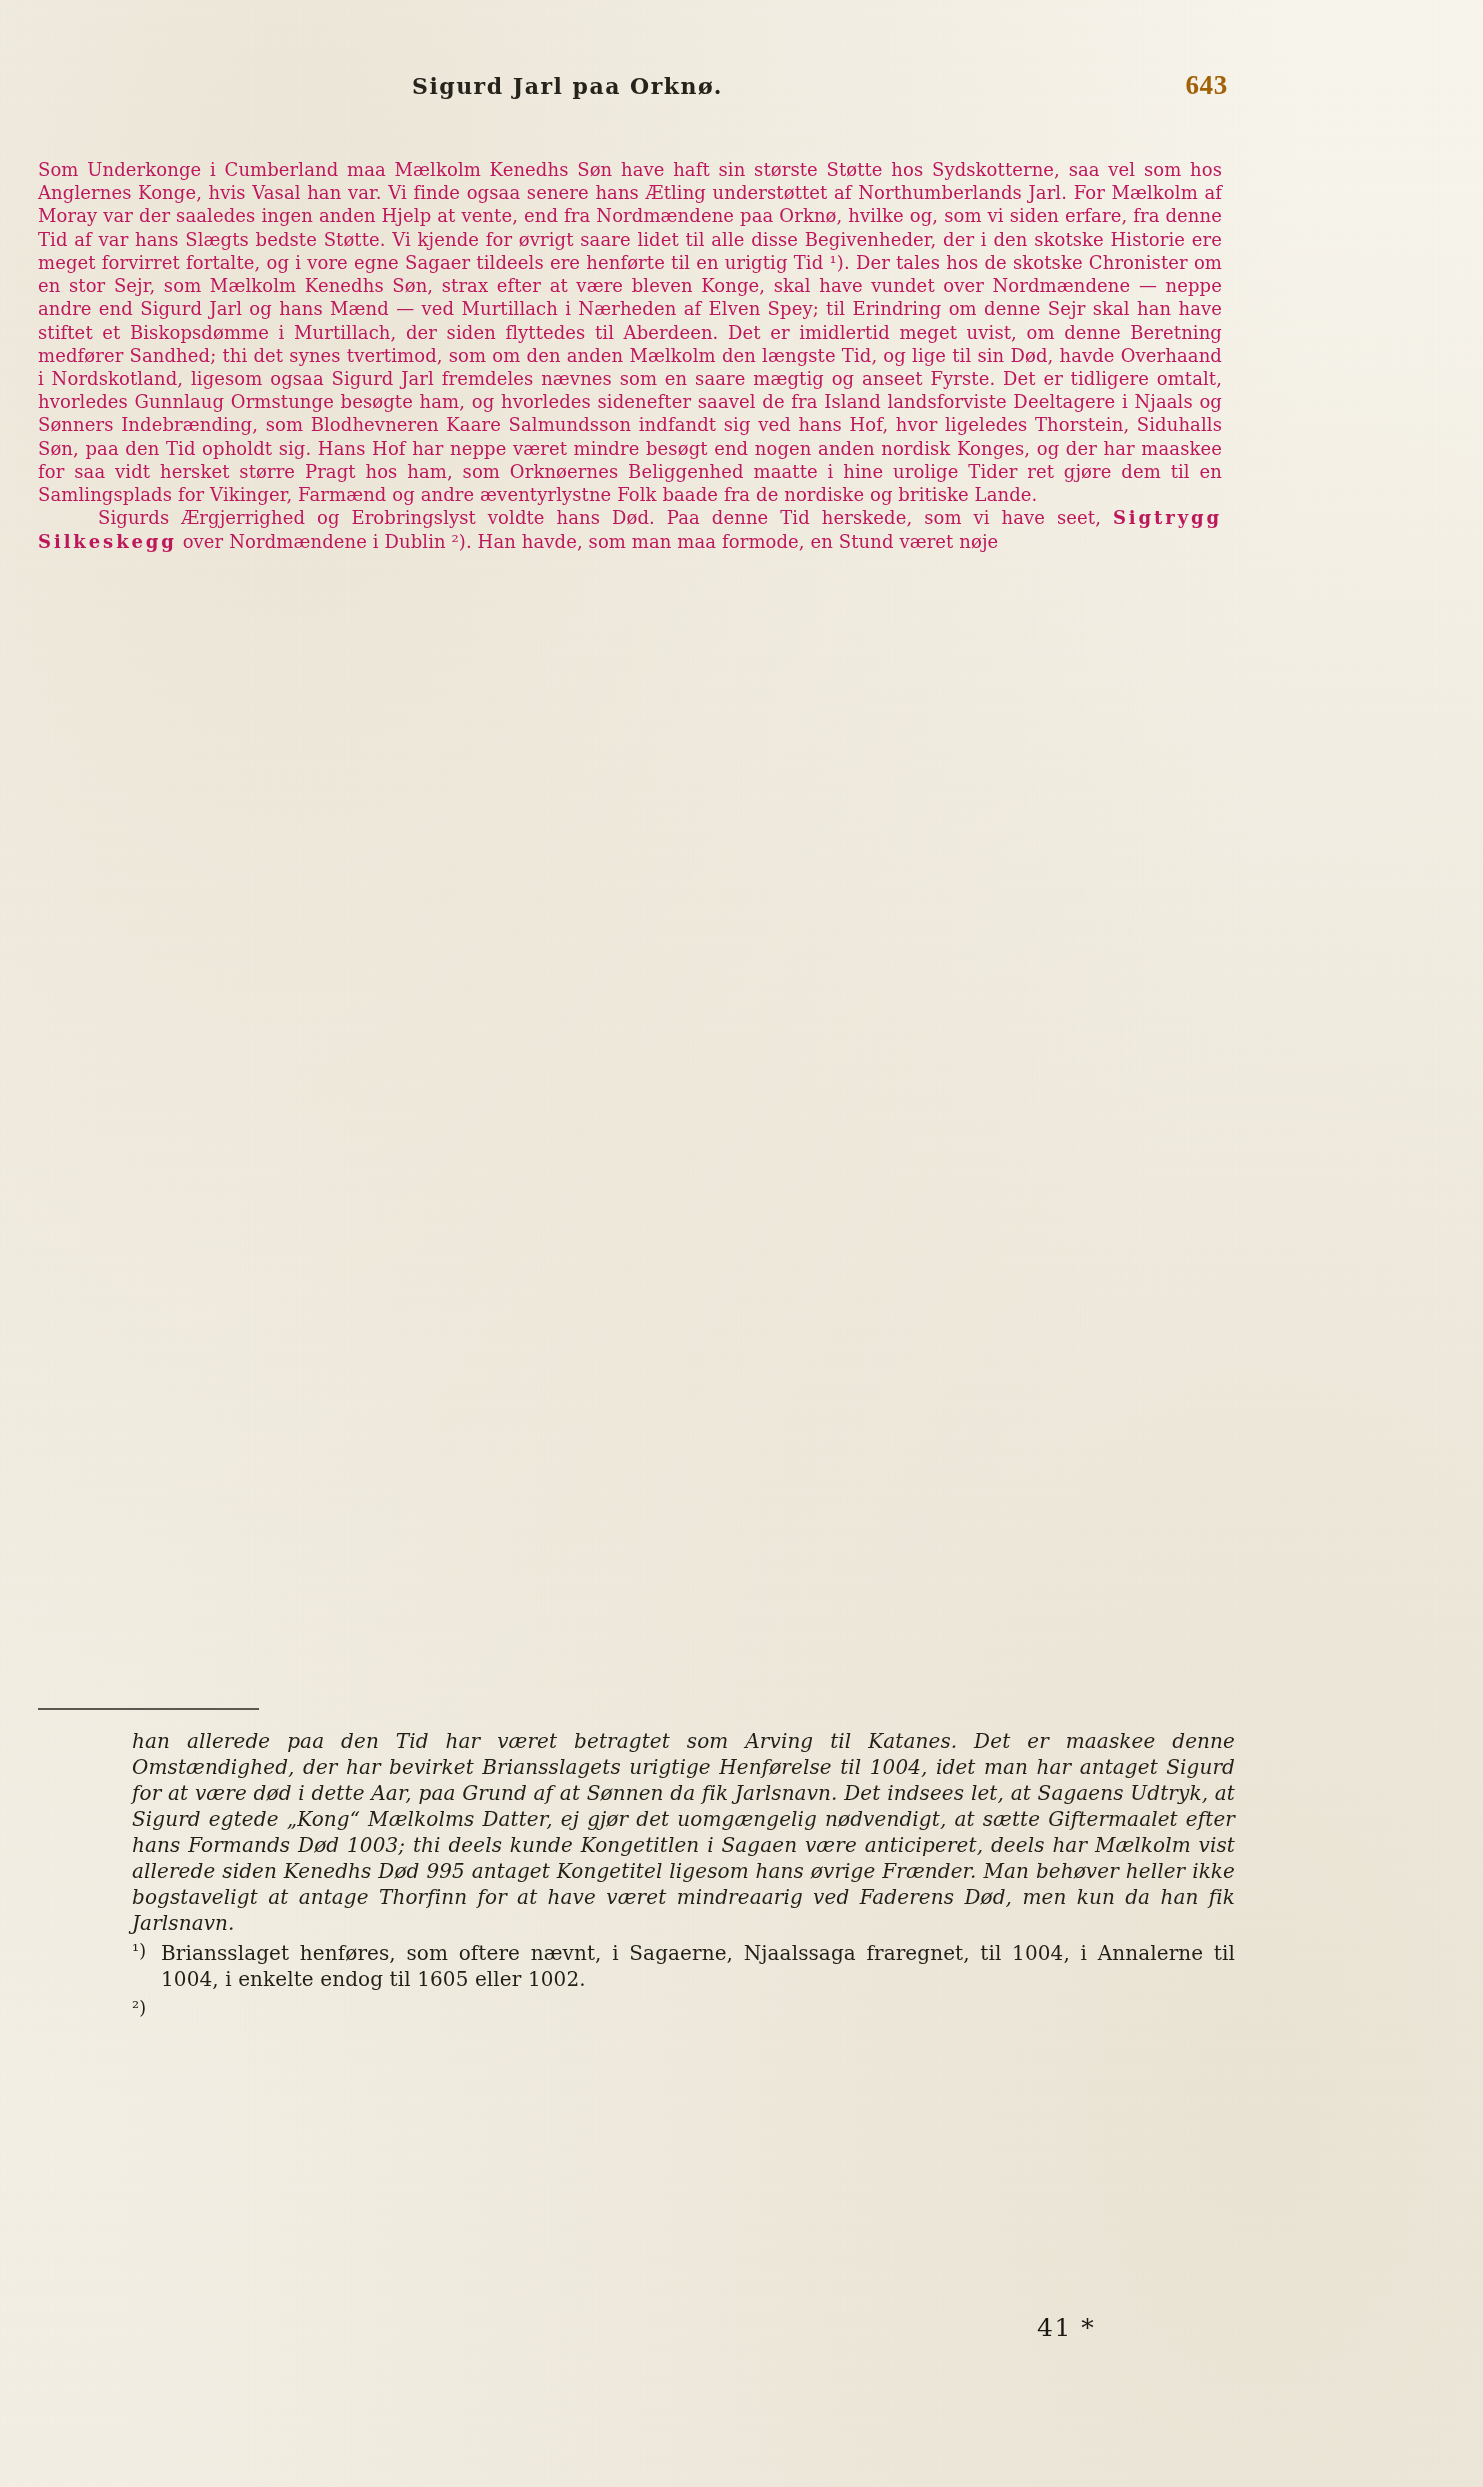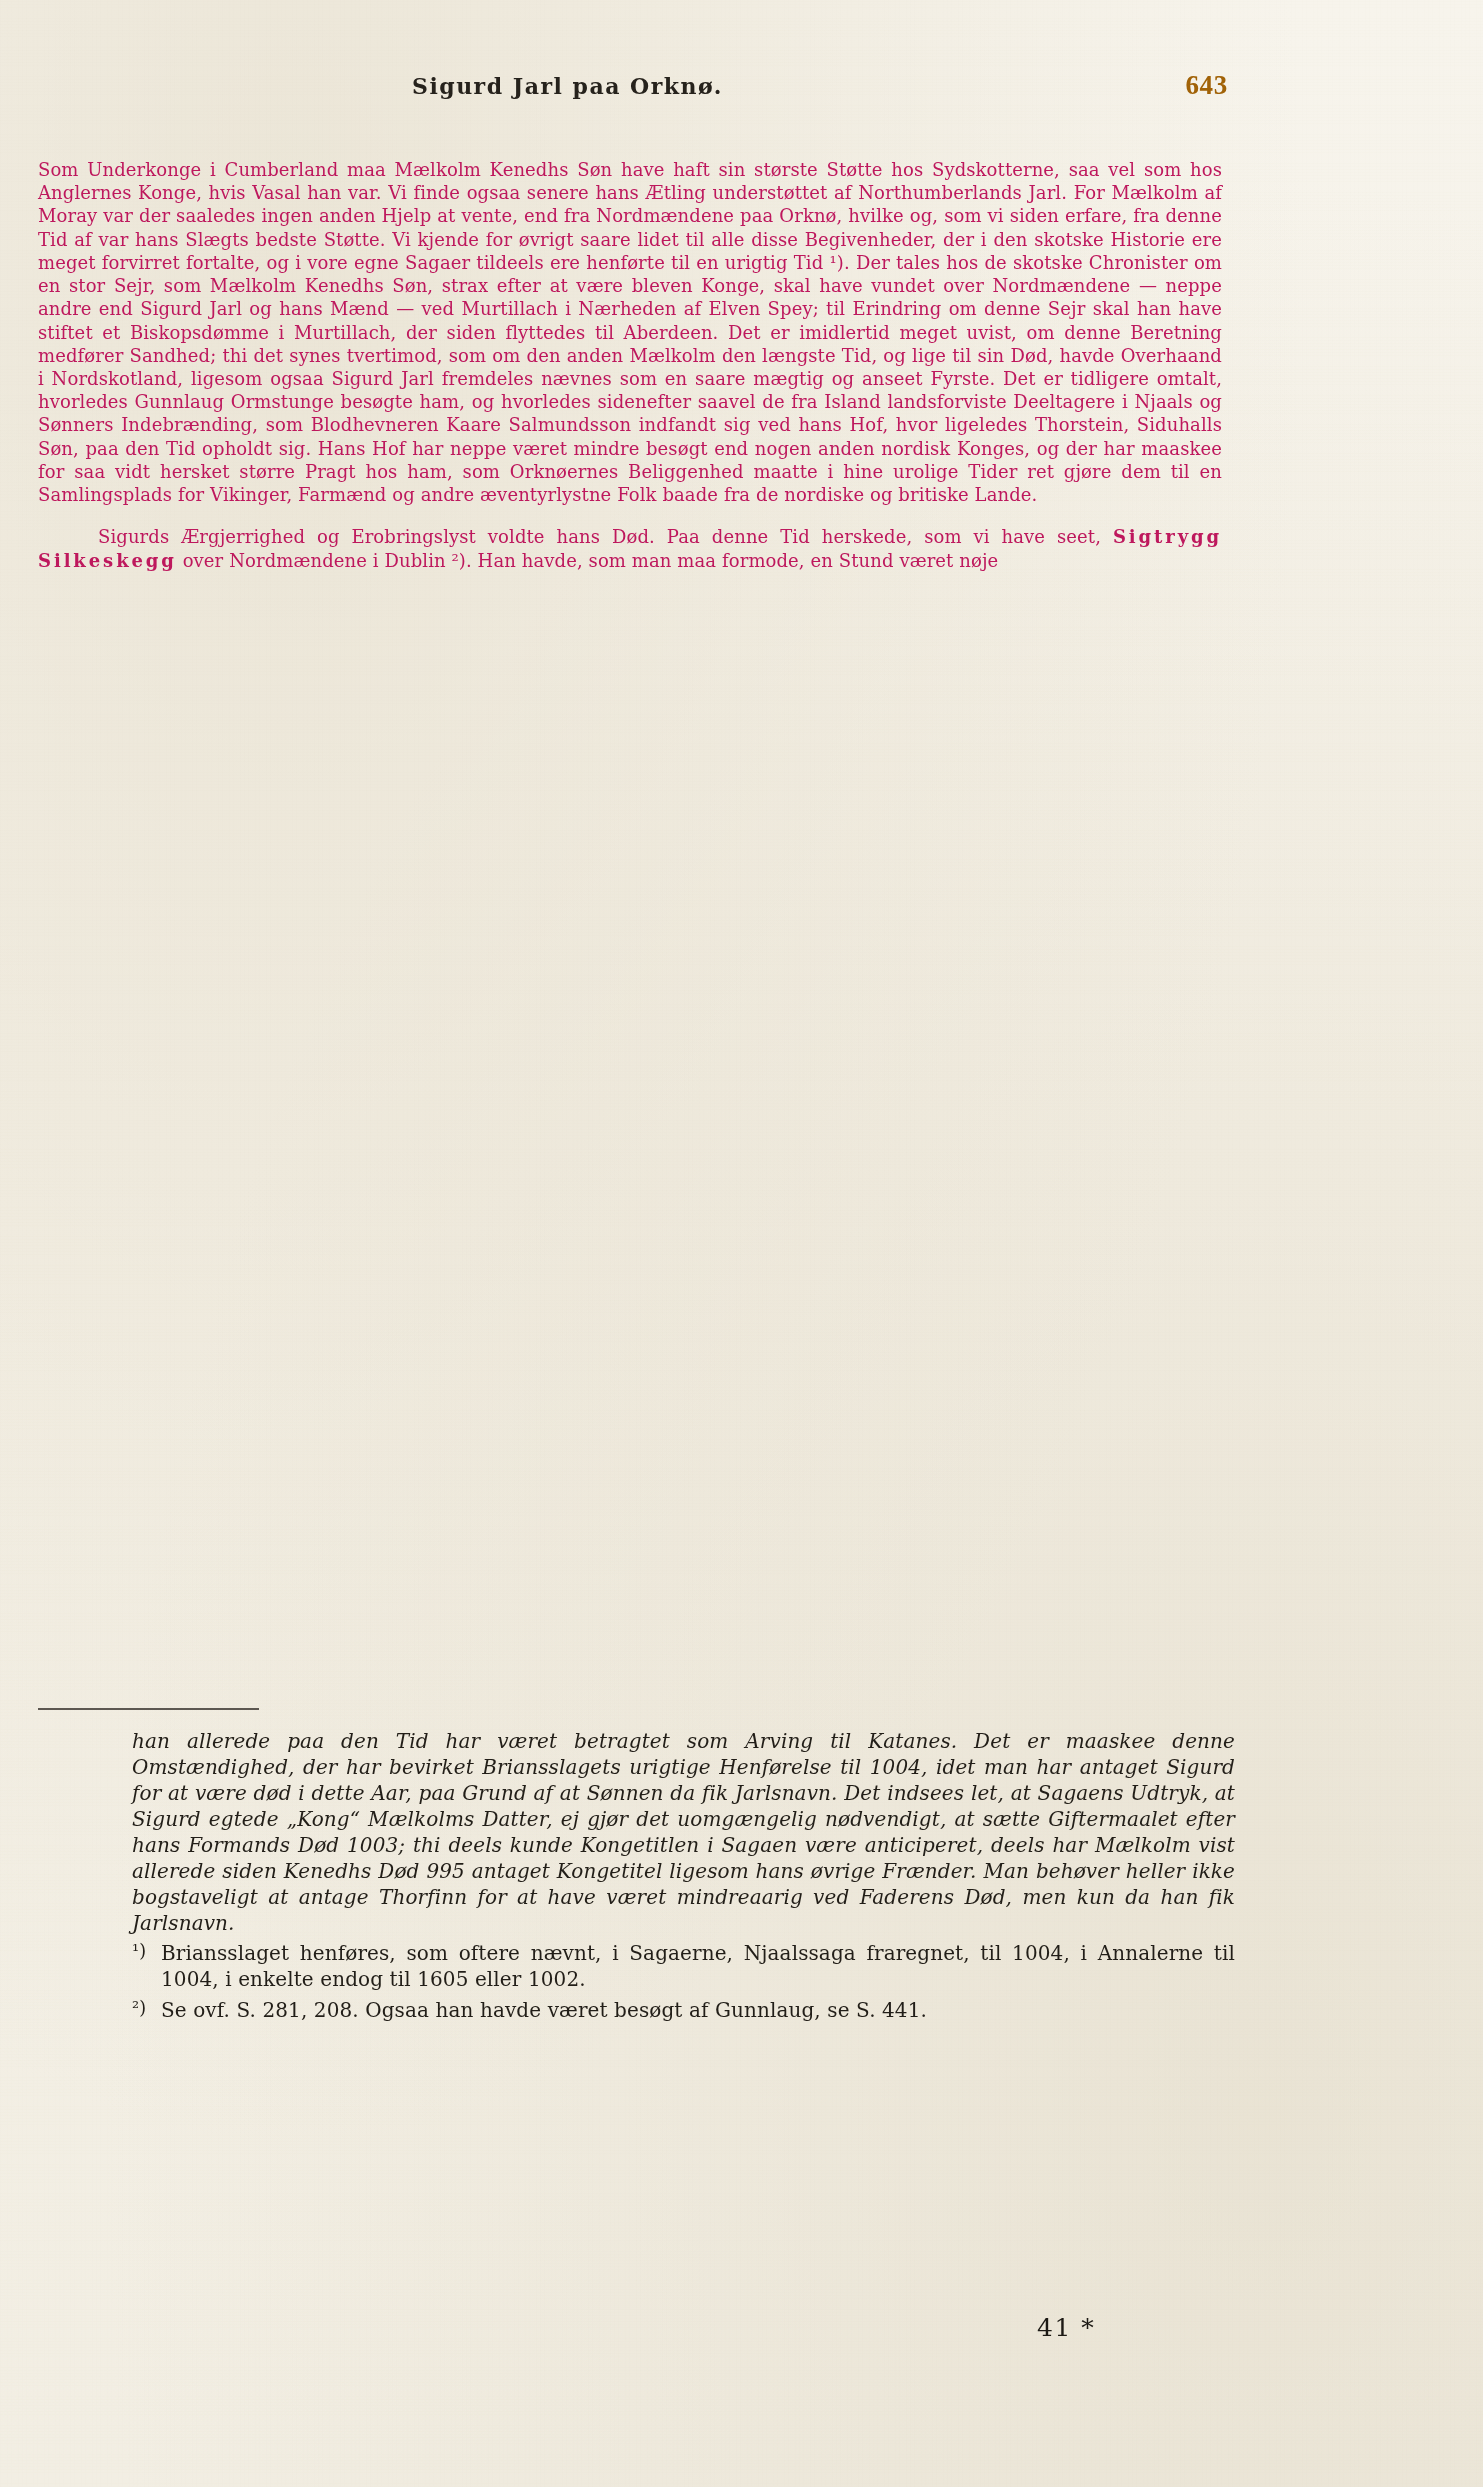--- a/index.html
+++ b/index.html
@@ -74,21 +74,20 @@
     color: #be185d;
     text-align: justify;
     font-weight: 500;
     letter-spacing: 0.1px;
   }
   .body-block p {
     margin: 0 0 0 0;
   }
   .body-block p.indent {
     text-indent: 60px;
-    margin-top: 19px;
   }
   .spaced {
     letter-spacing: 2.9px;
     font-weight: 700;
   }
 
   
   .foot-rule {
     position: absolute;
     left: 38px;
@@ -160,20 +159,19 @@
   <div class="foot-rule"></div>
 
   <div class="footnotes">
     <p class="fn-hanging">han allerede paa den Tid har været betragtet som Arving til Katanes. Det er maaskee denne Omstændighed, der har bevirket Briansslagets urigtige Henførelse til 1004, idet man har antaget Sigurd for at være død i dette Aar, paa Grund af at Sønnen da fik Jarlsnavn. Det indsees let, at Sagaens Udtryk, at Sigurd egtede „Kong“ Mælkolms Datter, ej gjør det uomgængelig nødvendigt, at sætte Giftermaalet efter hans Formands Død 1003; thi deels kunde Kongetitlen i Sagaen være anticiperet, deels har Mælkolm vist allerede siden Kenedhs Død 995 antaget Kongetitel ligesom hans øvrige Frænder. Man behøver heller ikke bogstaveligt at antage Thorfinn for at have været mindreaarig ved Faderens Død, men kun da han fik Jarlsnavn.</p>
     <p class="fn-marked">
       <span class="fn-marker">¹)</span>
       <span>Briansslaget henføres, som oftere nævnt, i Sagaerne, Njaalssaga fraregnet, til 1004, i Annalerne til 1004, i enkelte endog til 1605 eller 1002.</span>
     </p>
     <p class="fn-marked">
       <span class="fn-marker">²)</span>
-      <span>Se ovf. S. 281, 208.  Ogsaa han havde været besøgt af Gunnlaug, se S. 441.</span>
     </p>
   </div>
 
   <div class="signature">41 *</div>
 
 </div>
 
 
 </body></html>

